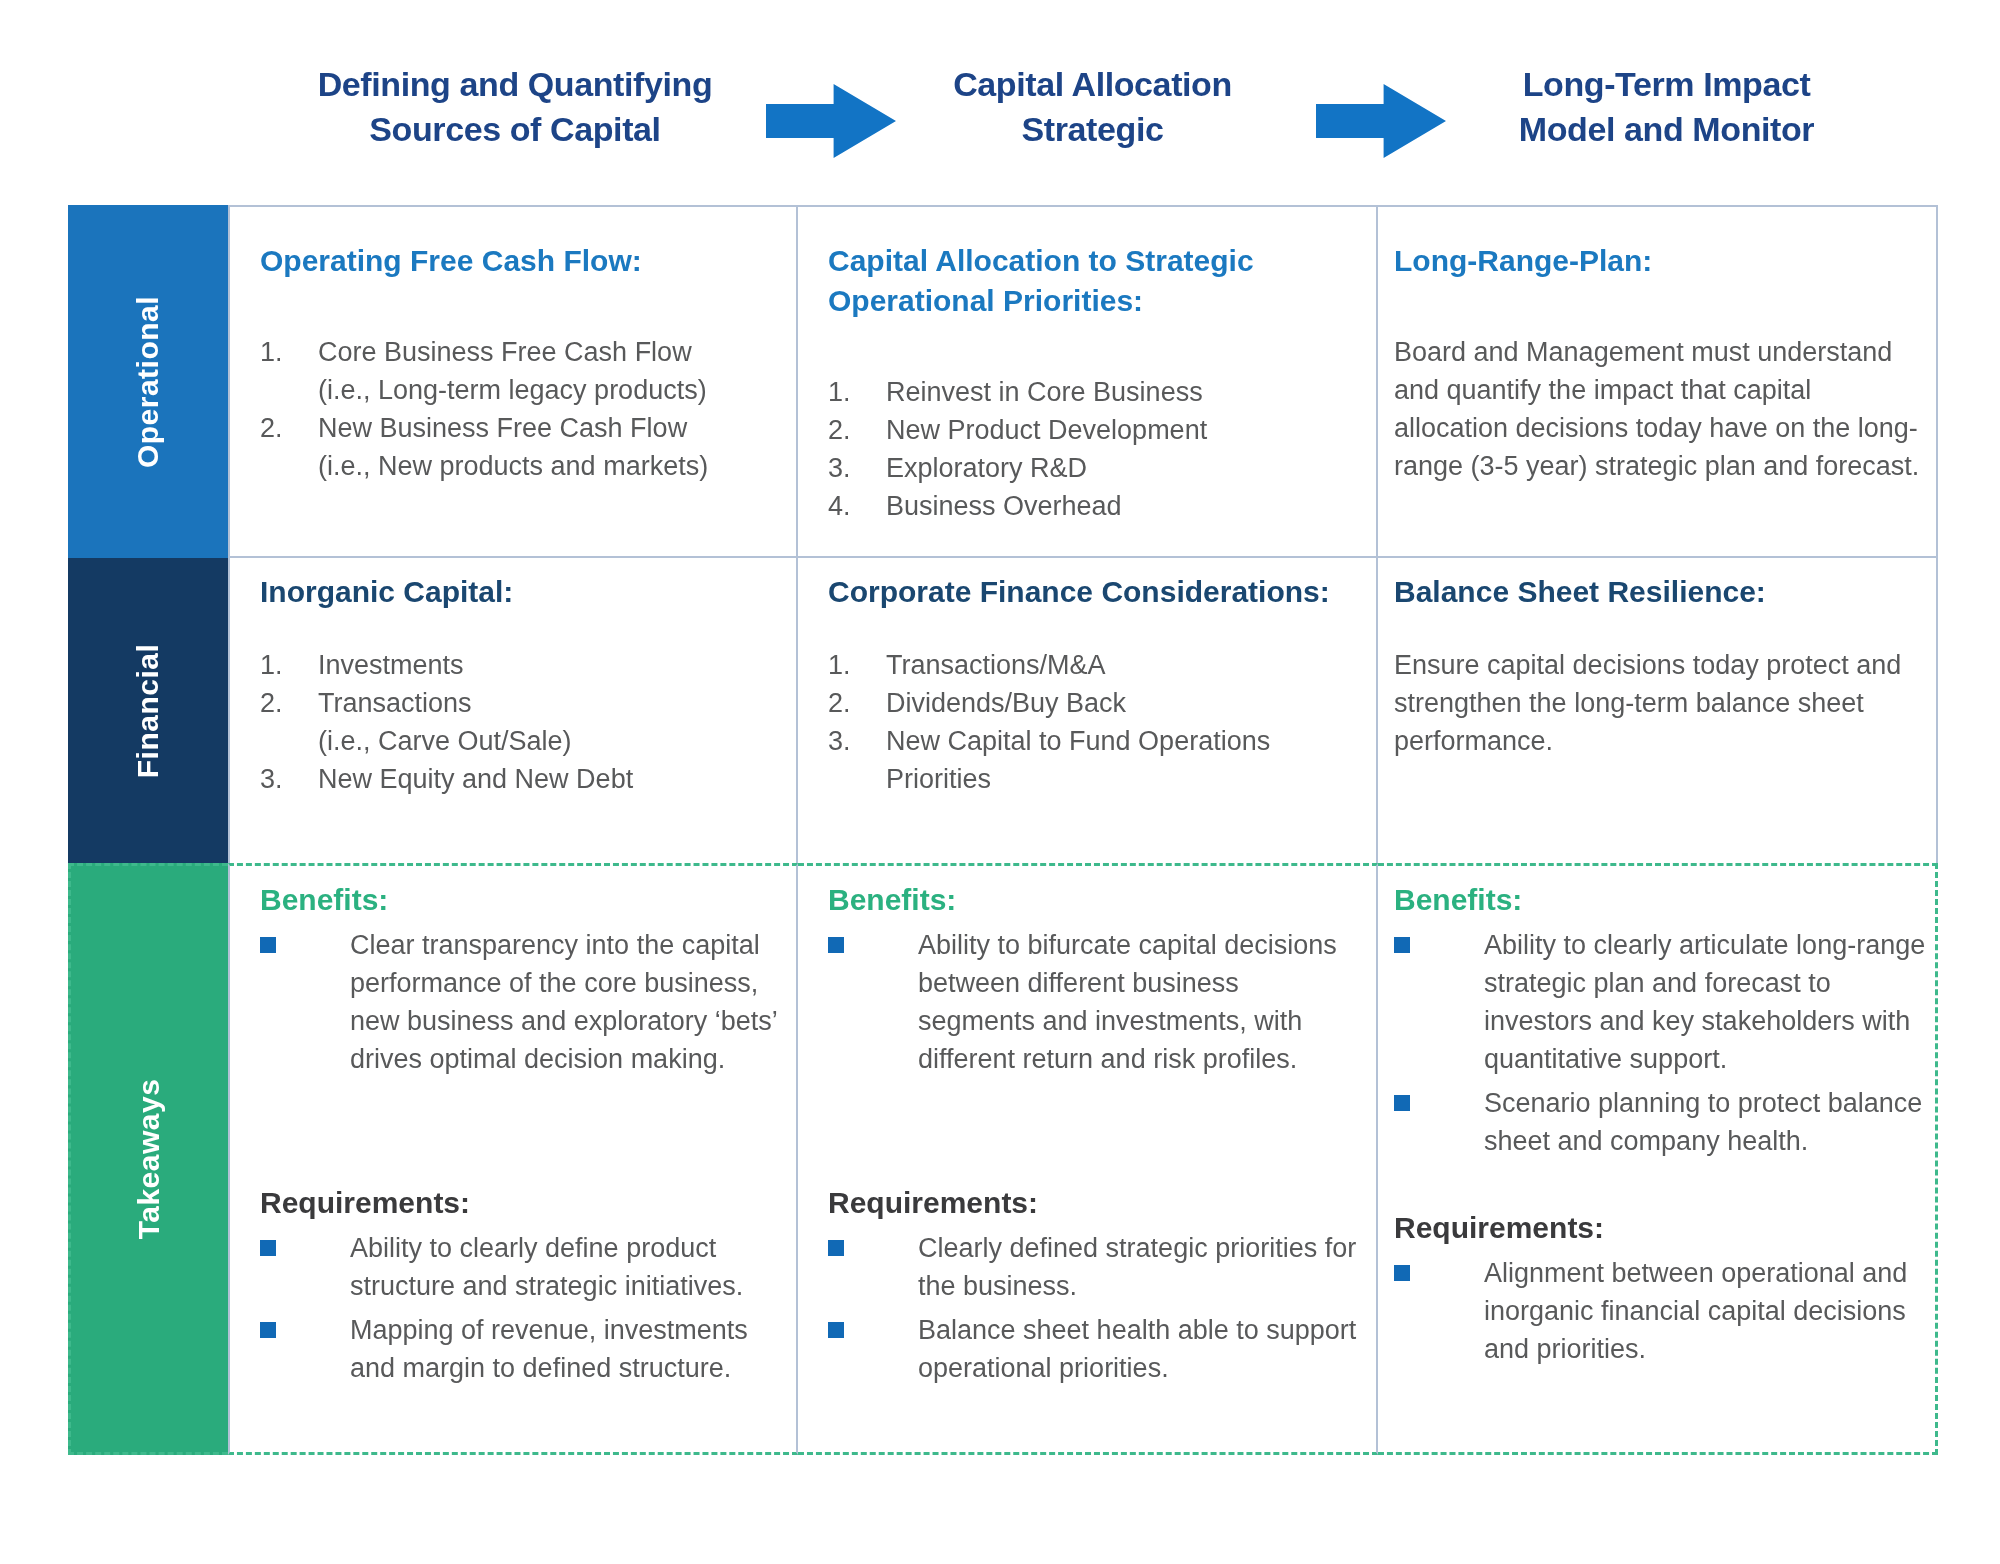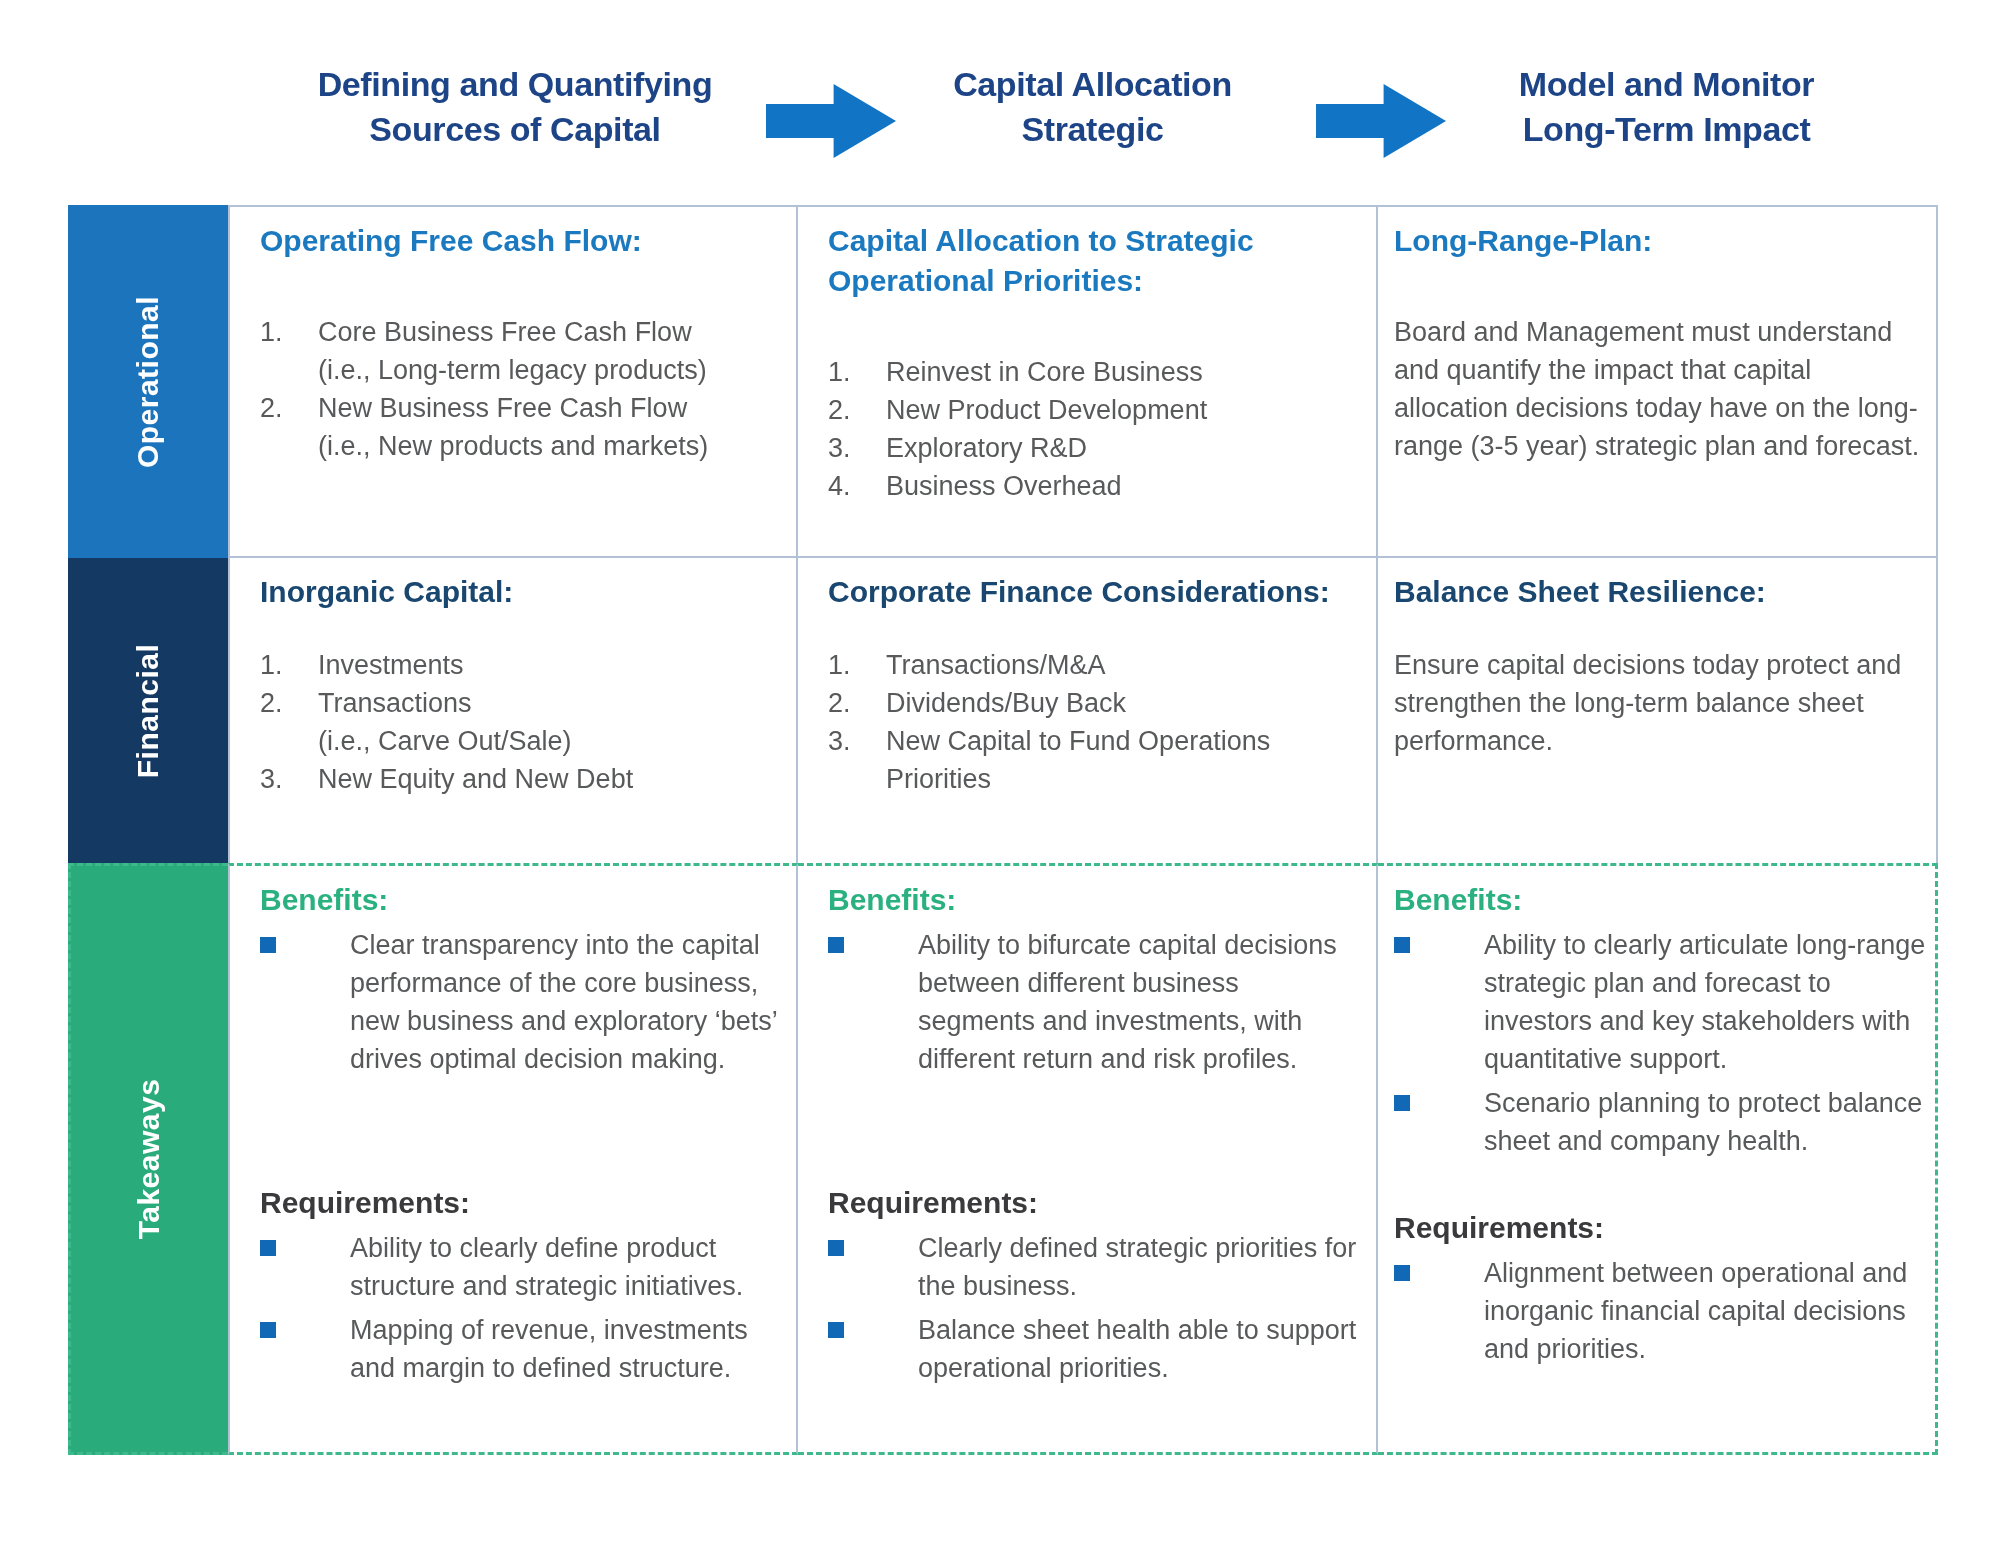--- a/index.html
+++ b/index.html
@@ -59,21 +59,21 @@
   .dt{border-top:3px dashed var(--green-dash);}
   .db{border-bottom:3px dashed var(--green-dash);}
   .dl{border-left:3px dashed var(--green-dash);}
   .dr{border-right:3px dashed var(--green-dash);}
 
   .h{font-weight:bold;font-size:30px;line-height:40px;}
   .h-blue{color:var(--cell-blue);}
   .h-navy{color:var(--cell-navy);}
   .h-green{color:var(--green-head);}
   .h-dark{color:var(--req-dark);}
-  .mb-lg{margin-bottom:52px;}
+  .mb-lg{margin-bottom:52px;margin-top:20px;}
   .mb-md{margin-bottom:34px;}
 
   .nitem{display:grid;grid-template-columns:58px 1fr;}
   .itext{white-space:pre-line;}
   .para{white-space:normal;}
 
   .bitem{display:grid;grid-template-columns:54px 1fr;margin-top:6px;gap:36px;}
   .sq{width:16px;height:16px;background:var(--bullet);margin-top:11px;}
 
   .req-gap-1{margin-top:105px;}
@@ -89,22 +89,22 @@
     <div>Defining and Quantifying</div>
     <div>Sources of Capital</div>
   </div>
   <div class="arrow arrow-1"></div>
   <div class="phase phase-2">
     <div>Capital Allocation</div>
     <div>Strategic</div>
   </div>
   <div class="arrow arrow-2"></div>
   <div class="phase phase-3">
+    <div>Long-Term Impact</div>
     <div>Model and Monitor</div>
-    <div>Long-Term Impact</div>
   </div>
 
   <div class="matrix">
 
     <div class="rowlabel lab-op">
       <span>Operational</span>
     </div>
     <div class="cell bt bb bl br">
       <div class="h h-blue mb-lg">Operating Free Cash Flow:</div>
       <div class="nitem">

